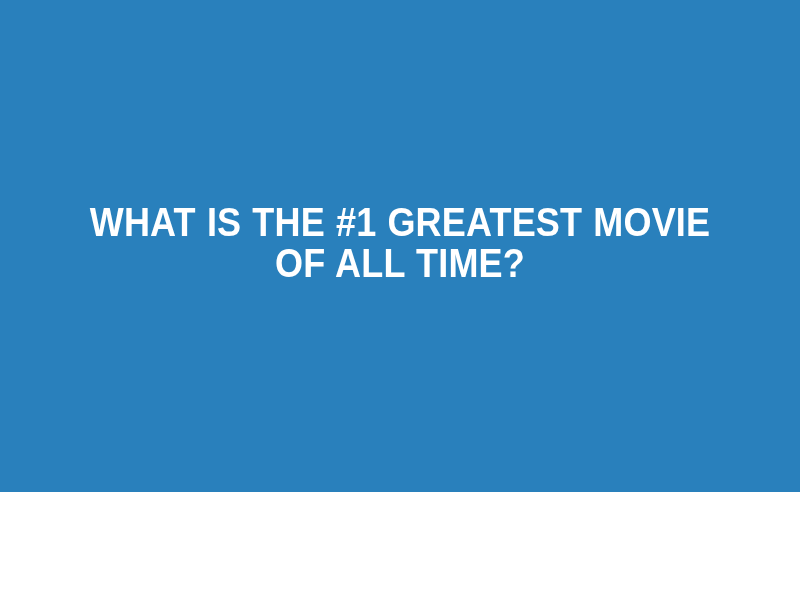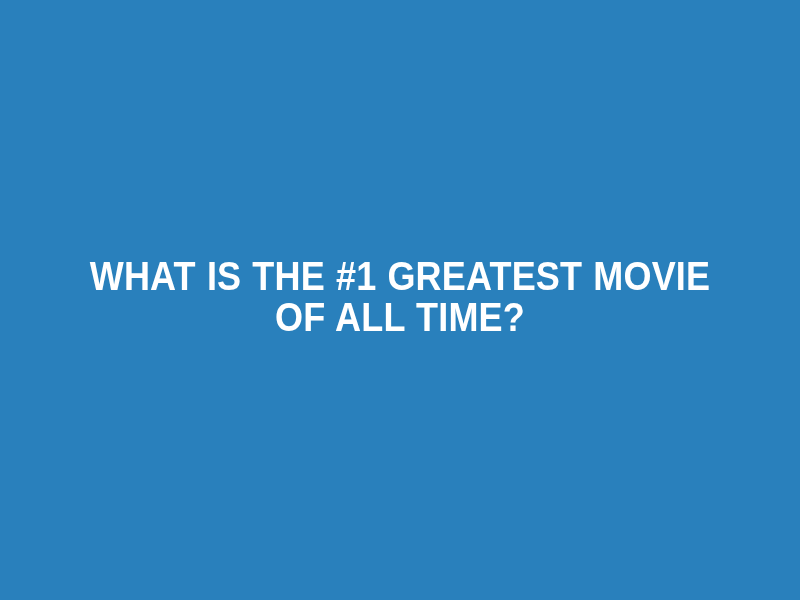--- a/index.html
+++ b/index.html
@@ -13,21 +13,21 @@
     height: 600px;
     overflow: hidden;
     font-family: "Liberation Sans", sans-serif;
   }
 
   
   .banner {
     position: relative;
     box-sizing: border-box;
     width: 800px;
-    height: 600px;
+    height: 492px;
     background-color: #2980bc;
     display: flex;
     align-items: center;
     justify-content: center;
   }
 
   
   .headline-wrap {
     width: 700px;
     margin-top: -6px;

